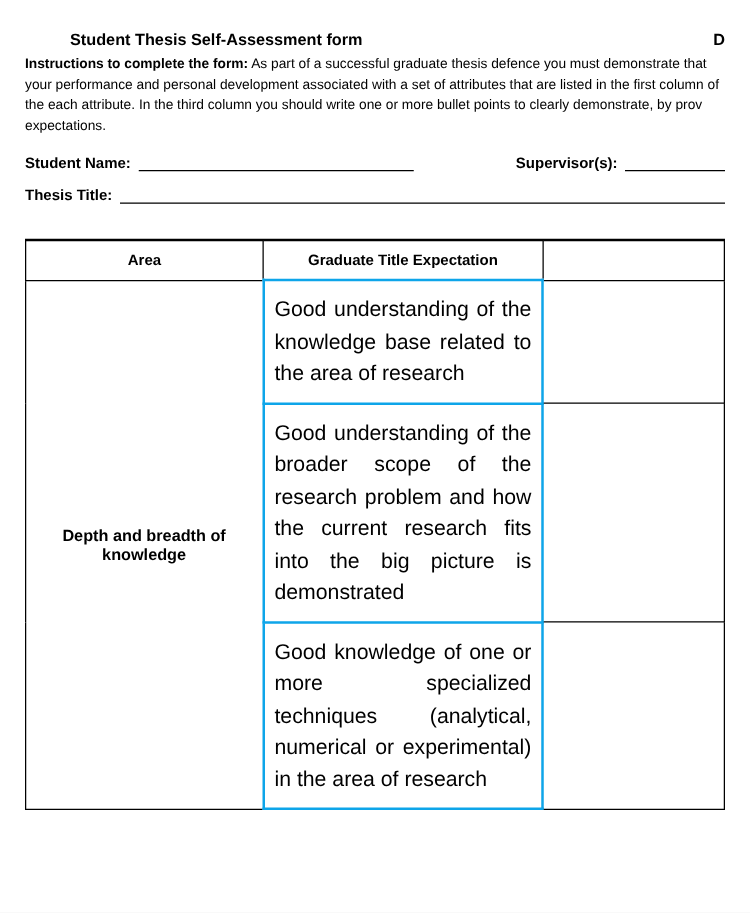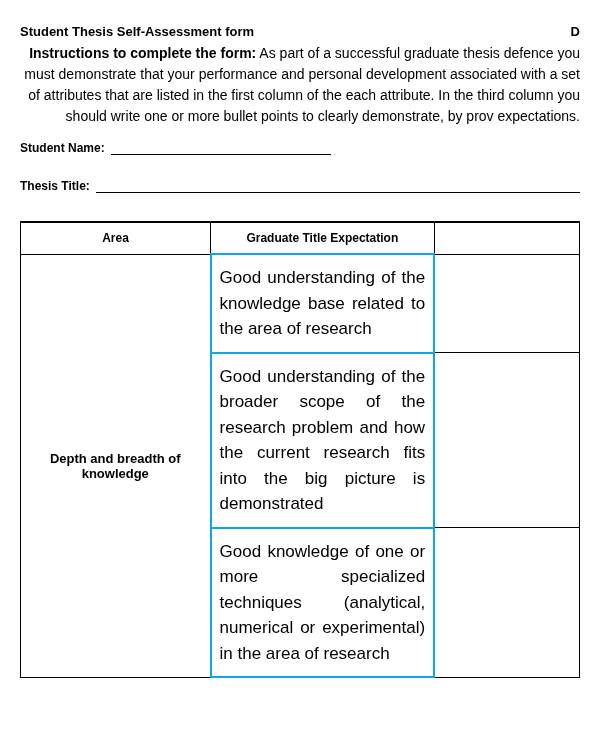--- a/index.html
+++ b/index.html
@@ -23,48 +23,48 @@
       min-height: 730px;
       background: #ffffff;
       padding: 24px 20px 20px 20px;
     }
 
     .header-row {
       display: flex;
       justify-content: space-between;
       align-items: flex-start;
       margin-bottom: 4px;
+      margin-left: 36px;
     }
 
     .form-title {
       font-weight: bold;
       font-size: 13px;
     }
 
     .form-letter {
       font-weight: bold;
       font-size: 13px;
     }
 
     .instructions {
-      font-size: 14px;
+      font-size: 11px;
       line-height: 1.5;
       margin-bottom: 12px;
-      text-align: right;
     }
 
     .instructions-label {
       font-weight: bold;
     }
 
     .fields-row {
       display: flex;
       justify-content: space-between;
       align-items: flex-end;
-      margin-bottom: 22px;
+      margin-bottom: 10px;
     }
 
     .field-group {
       display: flex;
       align-items: flex-end;
       gap: 6px;
     }
 
     .field-label {
       font-weight: bold;
@@ -167,20 +167,24 @@
 
   <div class="instructions">
     <span class="instructions-label">Instructions to complete the form:</span><span> As part of a successful graduate thesis defence you must demonstrate that your performance and personal development associated with a set of attributes that are listed in the first column of the each attribute. In the third column you should write one or more bullet points to clearly demonstrate, by prov expectations.</span>
   </div>
 
   <div class="fields-row">
     <div class="field-group">
       <span class="field-label">Student Name:</span>
       <div class="field-line"></div>
     </div>
+    <div class="field-group">
+      <span class="field-label">Supervisor(s):</span>
+      <div class="field-line-short"></div>
+    </div>
   </div>
 
   <div class="thesis-row">
     <span class="field-label">Thesis Title:</span>
     <div class="thesis-line"></div>
   </div>
 
   <hr class="divider">
 
   <table class="table-container">

